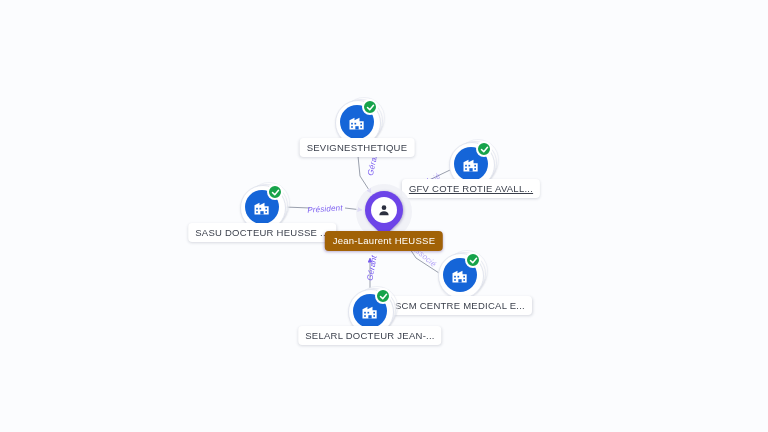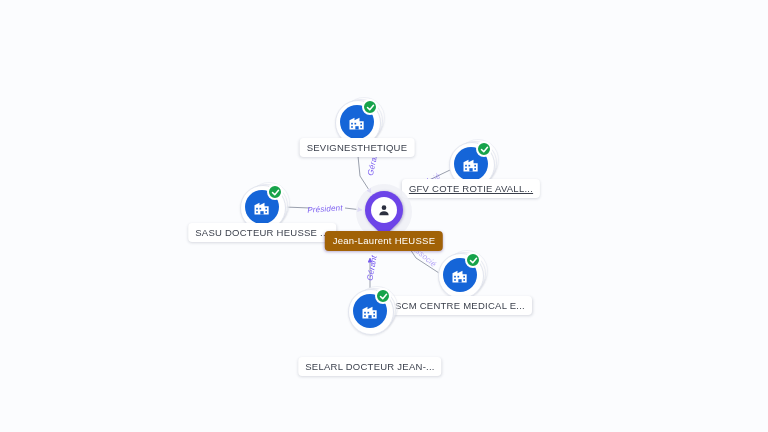--- a/index.html
+++ b/index.html
@@ -309,21 +309,21 @@
           <rect x="16" y="17" width="2" height="2" fill="#1565d8"></rect>
           <path d="M10 17h4v4h-4z" fill="#1565d8"></path>
         </svg>
       </div>
       <div class="verified-badge">
         <svg width="9" height="9" viewBox="0 0 24 24" fill="none" stroke="#ffffff" stroke-width="4" stroke-linecap="round" stroke-linejoin="round">
           <path d="M4 12l6 6L20 6"></path>
         </svg>
       </div>
     </div>
-    <div class="node-label" style="left:0; top:15px;margin-top:31px;">SELARL DOCTEUR JEAN-...</div>
+    <div class="node-label" style="left:0; top:15px;">SELARL DOCTEUR JEAN-...</div>
   </div>
 
   <div class="node" style="left:384px; top:212px;">
     <div class="person-halo"></div>
     <div class="person-pin">
       <div class="person-inner">
         <svg width="14" height="14" viewBox="0 0 24 24" fill="#2c3040">
           <circle cx="12" cy="8" r="4"></circle>
           <path d="M4 21c0-4.4 3.6-7 8-7s8 2.6 8 7z"></path>
         </svg>

